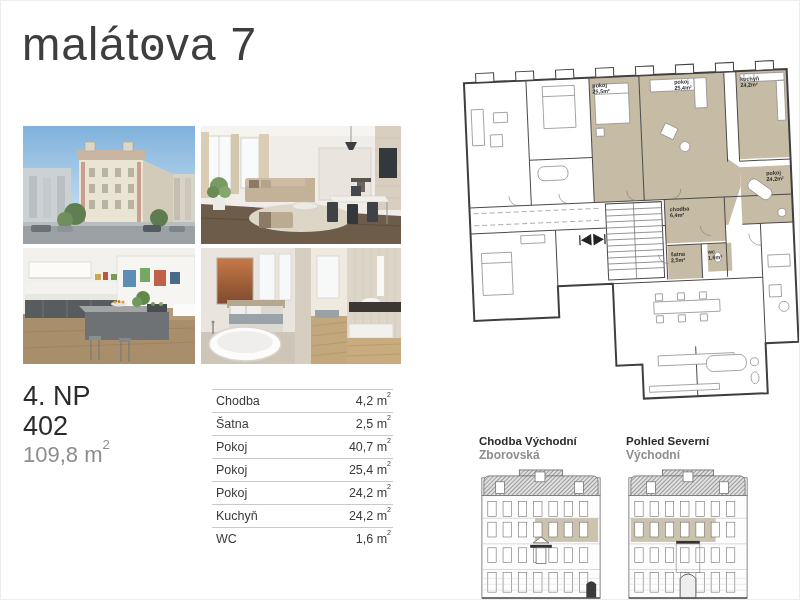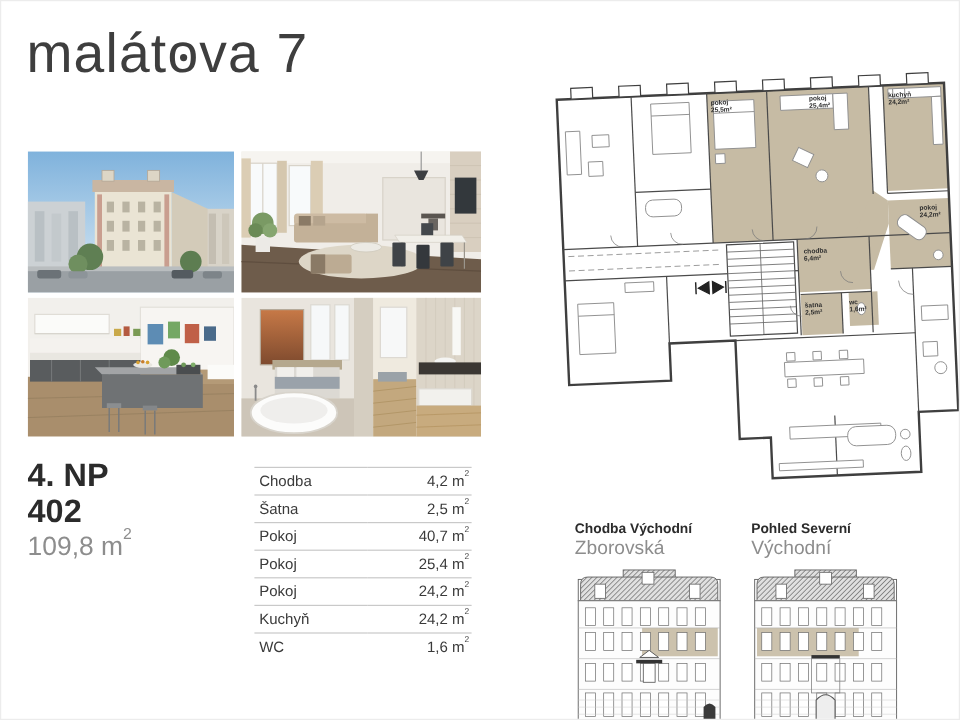--- a/index.html
+++ b/index.html
@@ -14,38 +14,38 @@
          border-radius:50%;background:#3e3e3e;transform:translate(-50%,-50%);}
   
   .photo{position:absolute;overflow:hidden;}
   .photo svg{display:block;width:100%;height:100%;}
   #p1{left:22px;top:125px;width:172px;height:118px;}
   #p2{left:200px;top:125px;width:200px;height:118px;}
   #p3{left:22px;top:247px;width:172px;height:116px;}
   #p4{left:200px;top:247px;width:200px;height:116px;}
   
   .unit{position:absolute;left:22px;top:380px;line-height:1.12;}
-  .unit .b{font-size:27px;font-weight:bold;color:#2b2b2b;}
+  .unit .b{font-size:27px;font-weight:normal;color:#2b2b2b;}
   .unit .area{font-size:22px;color:#8d8d8d;margin-top:2px;}
   .unit sup{font-size:60%;position:relative;top:-0.45em;}
   
   .rtable{position:absolute;left:211px;top:388px;width:181px;border-collapse:collapse;
           font-size:12.5px;color:#3a3a3a;}
   .rtable td{border-top:1px solid #c9c9c9;height:22px;padding:0;}
   .rtable td.rname{padding-left:4px;}
   .rtable td.rarea{text-align:right;padding-right:2px;}
   .rtable sup{font-size:7px;position:relative;top:-0.4em;}
   
   .plan{position:absolute;left:460px;top:50px;width:340px;height:378px;}
   .plan svg{display:block;width:100%;height:100%;}
   
   .elev{position:absolute;top:433px;width:130px;}
   #elev1{left:478px;} #elev2{left:625px;}
   .elev .etitle{font-size:11.5px;font-weight:bold;color:#2b2b2b;line-height:1.25;}
-  .elev .esub{font-size:16px;color:#8d8d8d;line-height:1.25;}
+  .elev .esub{font-size:12px;color:#8d8d8d;line-height:1.25;font-weight:bold;}
   .elev svg{display:block;width:124px;height:134px;margin-top:5px;}
   .planlabel{font-size:5.5px;fill:#2e2e2e;font-weight:bold;}
 </style>
 </head>
 <body>
 
 <div class="page">
 
   <h1 class="brand"><span>malát</span><span class="o-wrap"><span>o</span></span><span>va 7</span></h1>
 

